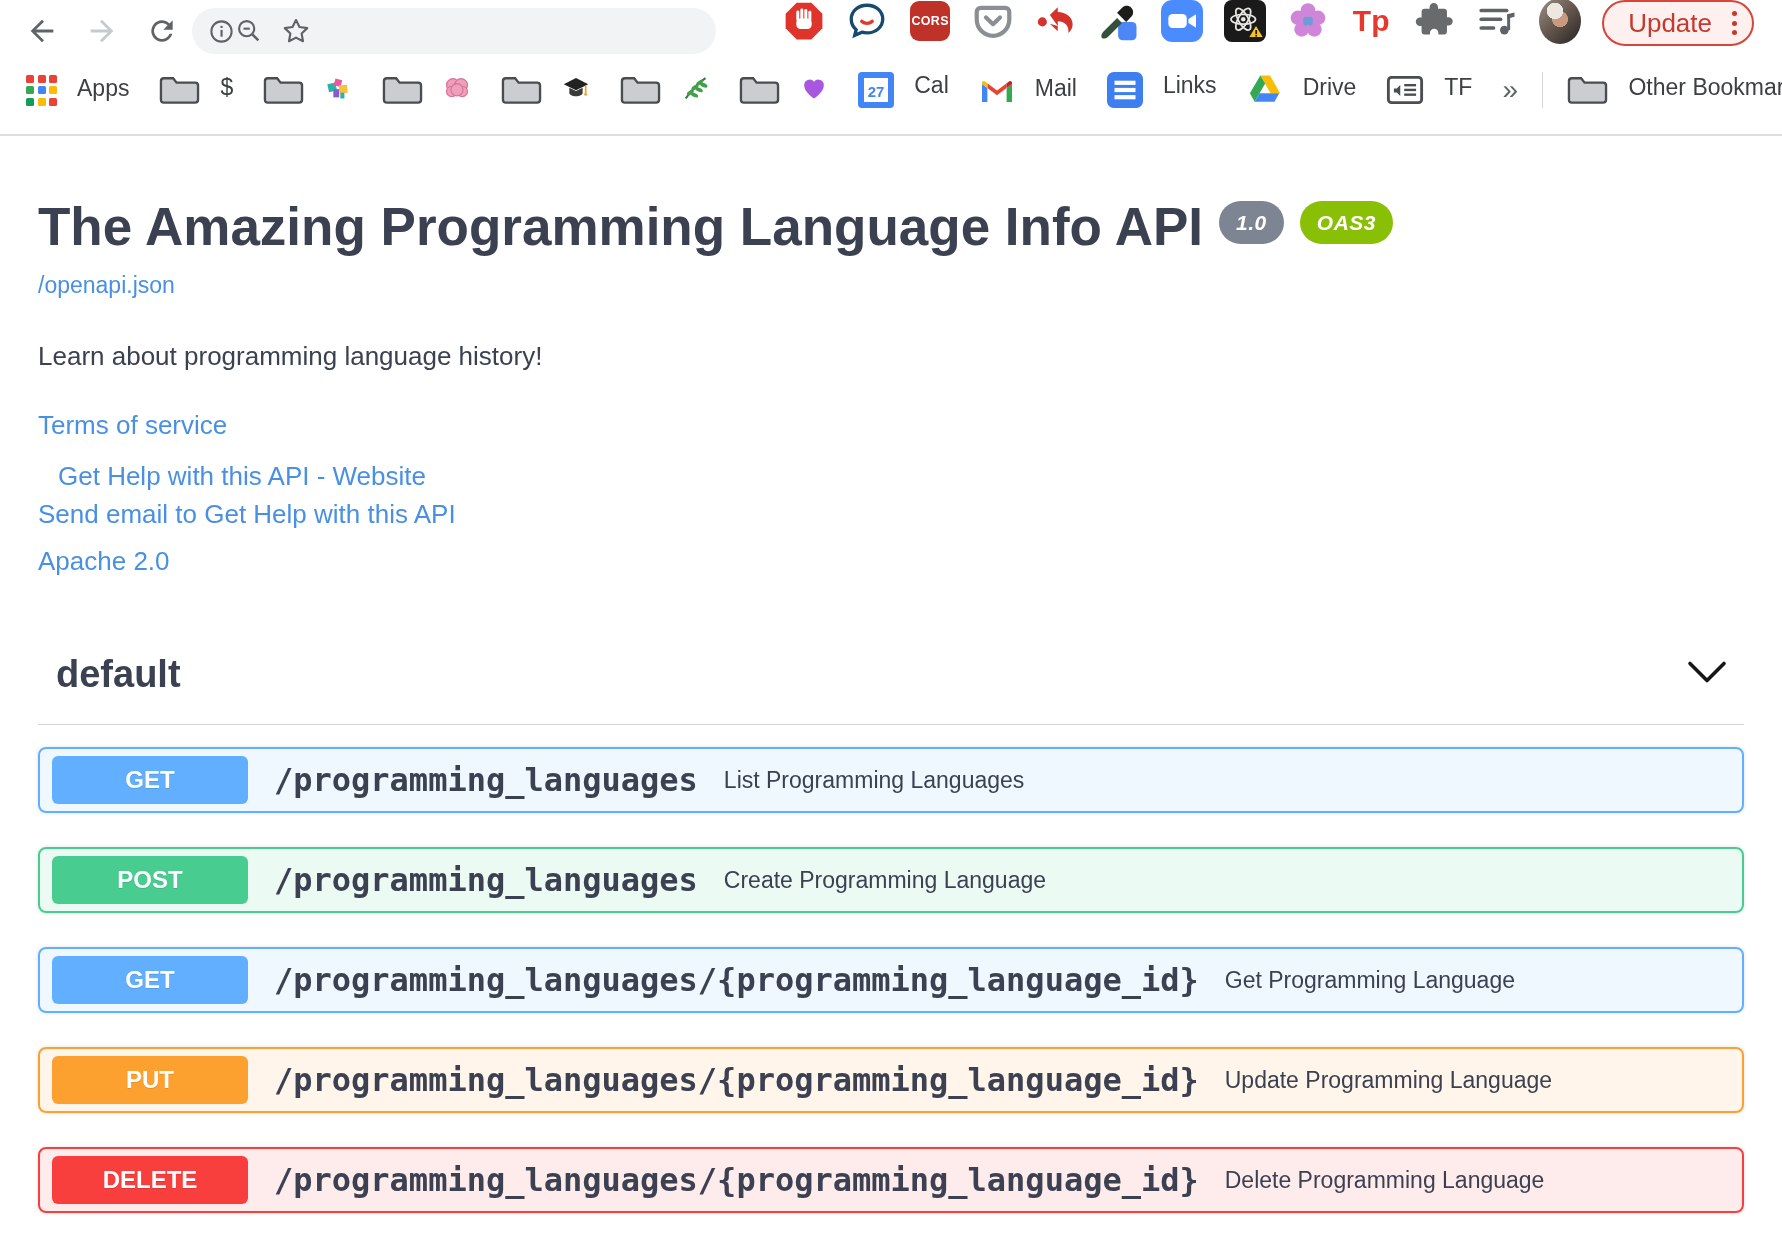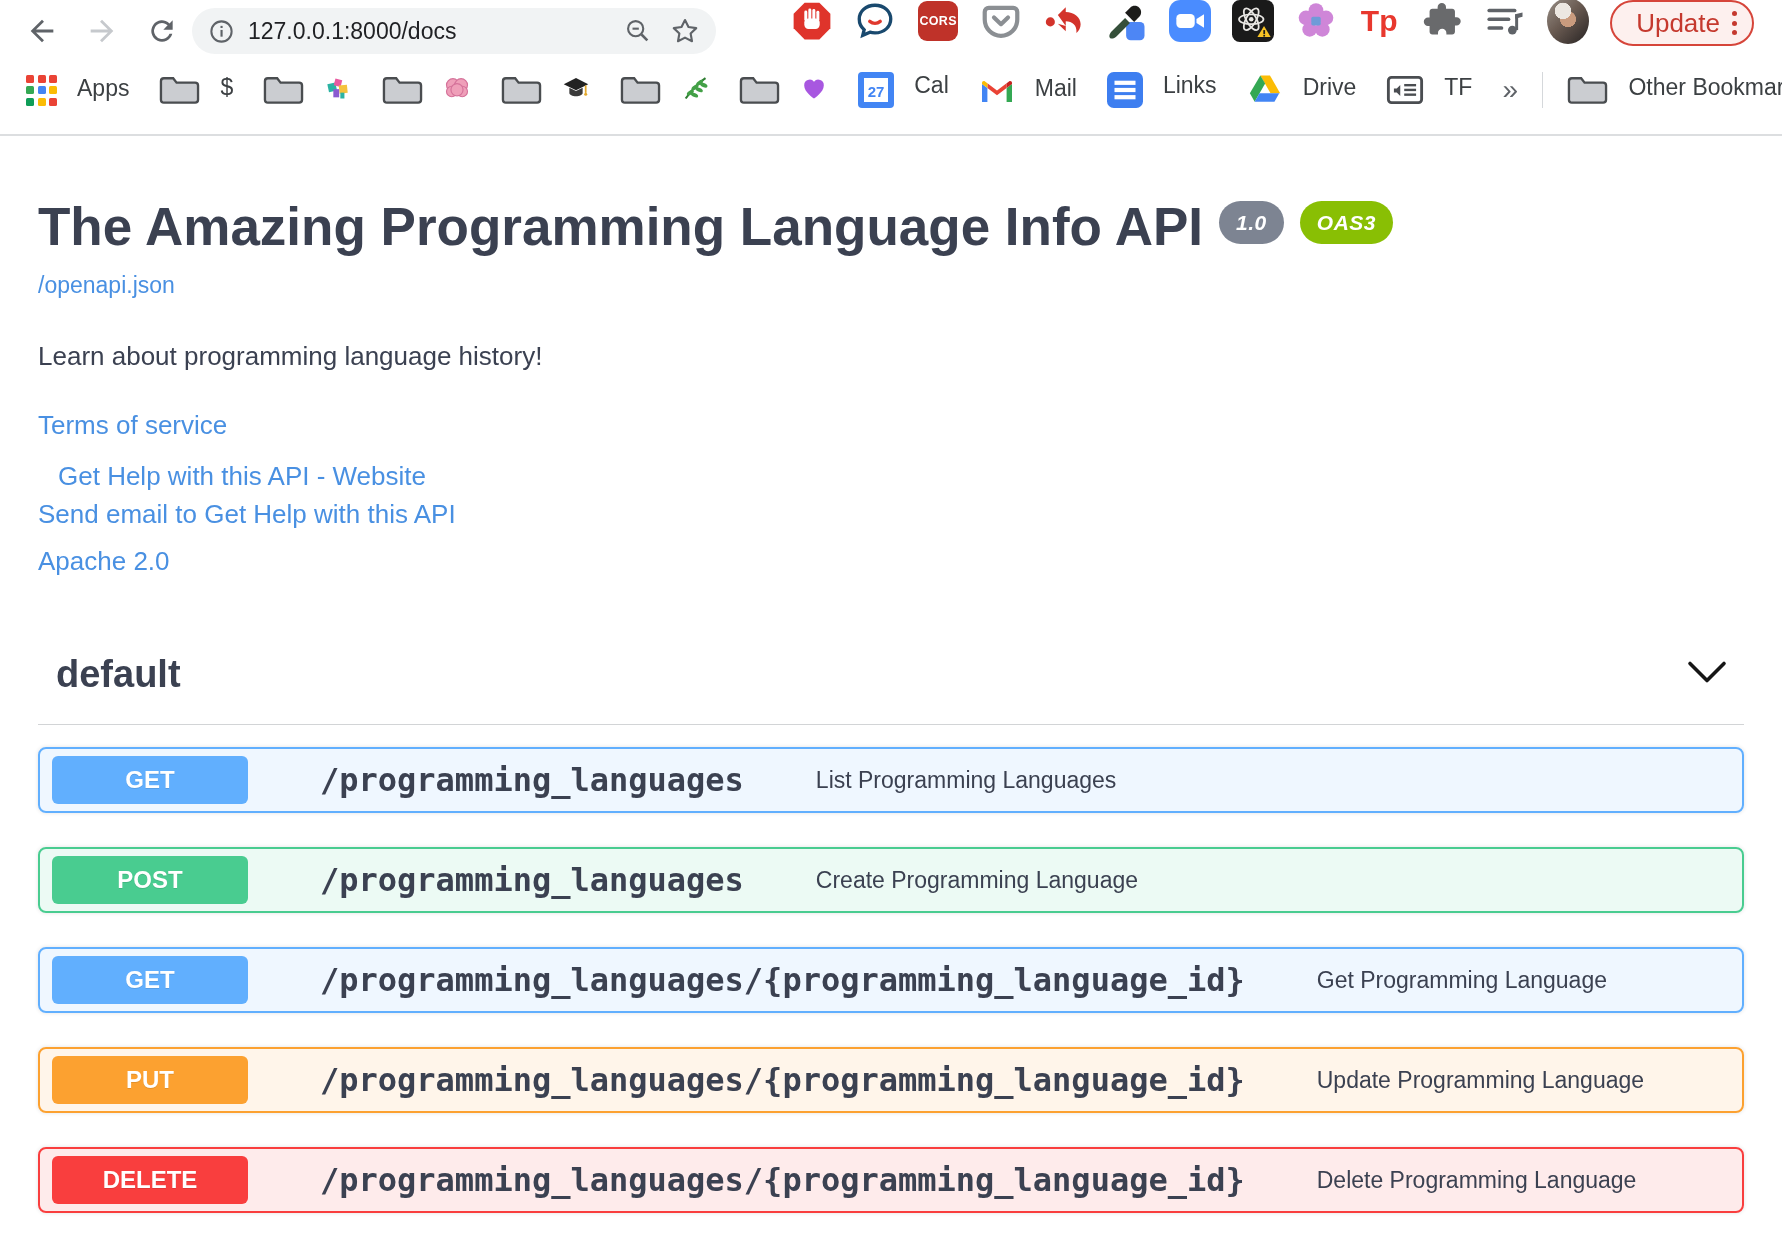--- a/index.html
+++ b/index.html
@@ -18,21 +18,21 @@
   .ext-strip { position:absolute; right:28px; top:0; height:62px; display:flex; gap:21px; }
   .ext { width:42px; height:42px; display:flex; align-items:center; justify-content:center; border:none; background:transparent; cursor:pointer; }
   .cors-box { width:40px; height:40px; border-radius:9px; background:#bf3229; color:#fff; font-weight:bold;
     font-size:12.5px; display:flex; align-items:center; justify-content:center; letter-spacing:.3px; }
   .tp-text { font-size:30px; font-weight:800; color:#e8382e; font-family:"Liberation Sans",sans-serif; }
   .avatar { width:46px; height:46px; border-radius:50%;
     background: radial-gradient(circle at 38% 28%, #ece7e1 0 19%, rgba(0,0,0,0) 20%),
                 radial-gradient(circle at 50% 46%, #c99b7e 0 24%, rgba(0,0,0,0) 25%),
                 linear-gradient(135deg,#9a9189 0%,#6a5b52 45%,#262222 100%); }
   .update-btn { height:46px; border-radius:23px; border:2.5px solid #d6453a; background:#fdf0ee;
-    display:flex; align-items:center; gap:12px; padding:0 15px 0 24px; cursor:pointer; }
+    display:flex; align-items:center; gap:20px; padding:0 15px 0 24px; cursor:pointer; }
   .update-btn .label { color:#c5392e; font-size:26px; }
   .dots { display:flex; flex-direction:column; gap:4.5px; }
   .dots i { width:5px; height:5px; border-radius:50%; background:#c5392e; }
 
   .bookmarks { position:absolute; top:62px; left:0; width:1782px; height:56px;
     display:flex; align-items:center; gap:30px; padding:0 122px 0 26px; }
   .bm { display:flex; align-items:flex-start; gap:20px; cursor:pointer; }
   .bm .label { font-size:23px; color:#3c4043; white-space:nowrap; }
   .apps-grid { display:grid; grid-template-columns:repeat(3,8px); grid-gap:3.5px; }
   .apps-grid i { width:8px; height:8px; border-radius:1.5px; }
@@ -57,21 +57,21 @@
   .lk-license { margin-top:16px; }
 
   .tag-section { margin-top:76px; display:flex; align-items:center; justify-content:space-between;
     border-bottom:1.5px solid #d2d4d6; padding:0 12px 28px 18px; }
   .tag-section h3 { font-size:38px; font-weight:700; color:#3b4151; }
   .expand-btn { border:none; background:transparent; cursor:pointer; padding:4px; }
 
   #operations { margin-top:22px; }
   .opblock { height:66px; border:2px solid var(--c); background:var(--bg); border-radius:8px;
     margin-bottom:34px; display:flex; align-items:center; padding:0 12px; cursor:pointer;
-    box-shadow:0 0 4px rgba(0,0,0,.12);gap:46px; }
+    box-shadow:0 0 4px rgba(0,0,0,.12); }
   .op-method { width:196px; flex:0 0 196px; height:48px; border:none; border-radius:6px; background:var(--c);
     color:#fff; font-weight:700; font-size:24px; font-family:"Liberation Sans",sans-serif;
     text-shadow:0 1px 0 rgba(0,0,0,.1); }
   .op-path { margin-left:26px; font-family:"DejaVu Sans Mono","Liberation Mono",monospace;
     font-weight:700; font-size:32px; color:#3b4151; white-space:nowrap; }
   .op-summary { margin-left:26px; font-size:23px; color:#3b4151; white-space:nowrap; }
 </style>
 </head>
 <body>
 
@@ -93,21 +93,20 @@
         </svg>
     </button>
   </div>
 
   <div class="omnibox">
     <svg width="27" height="27" viewBox="0 0 24 24">
         <circle cx="12" cy="12" r="9" fill="none" stroke="#5f6368" stroke-width="1.8"></circle>
         <rect x="11.1" y="10.6" width="1.9" height="6" fill="#5f6368"></rect>
         <rect x="11.1" y="7" width="1.9" height="1.9" fill="#5f6368"></rect>
       </svg>
-    <span class="url">127.0.0.1:8000/docs</span>
     <svg width="28" height="28" viewBox="0 0 24 24">
         <circle cx="10" cy="10" r="6.5" fill="none" stroke="#5f6368" stroke-width="1.8"></circle>
         <line x1="7.3" y1="10" x2="12.7" y2="10" stroke="#5f6368" stroke-width="1.8"></line>
         <line x1="15" y1="15" x2="20" y2="20" stroke="#5f6368" stroke-width="2.2"></line>
       </svg>
     <svg width="30" height="30" viewBox="0 0 24 24" style="margin-left:18px">
         <path d="M12 3.2l2.8 5.6 6.2.9-4.5 4.3 1.1 6.2-5.6-2.9-5.6 2.9 1.1-6.2L3 9.7l6.2-.9z" fill="none" stroke="#5f6368" stroke-width="1.7" stroke-linejoin="round"></path>
       </svg>
   </div>
 

